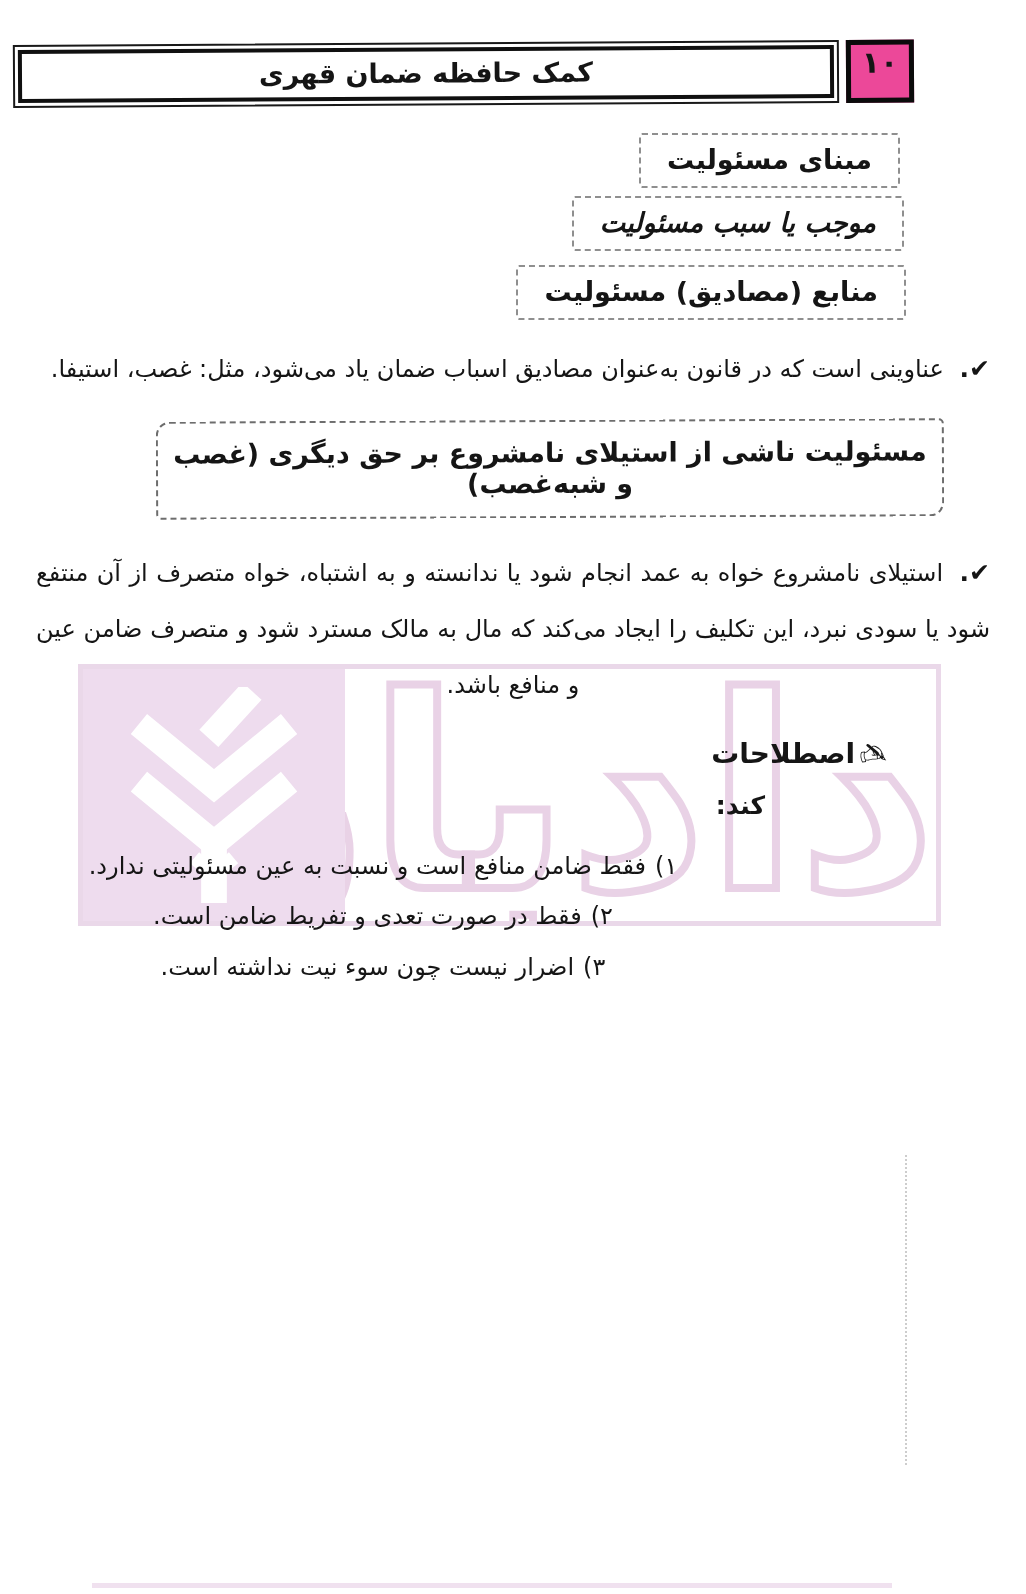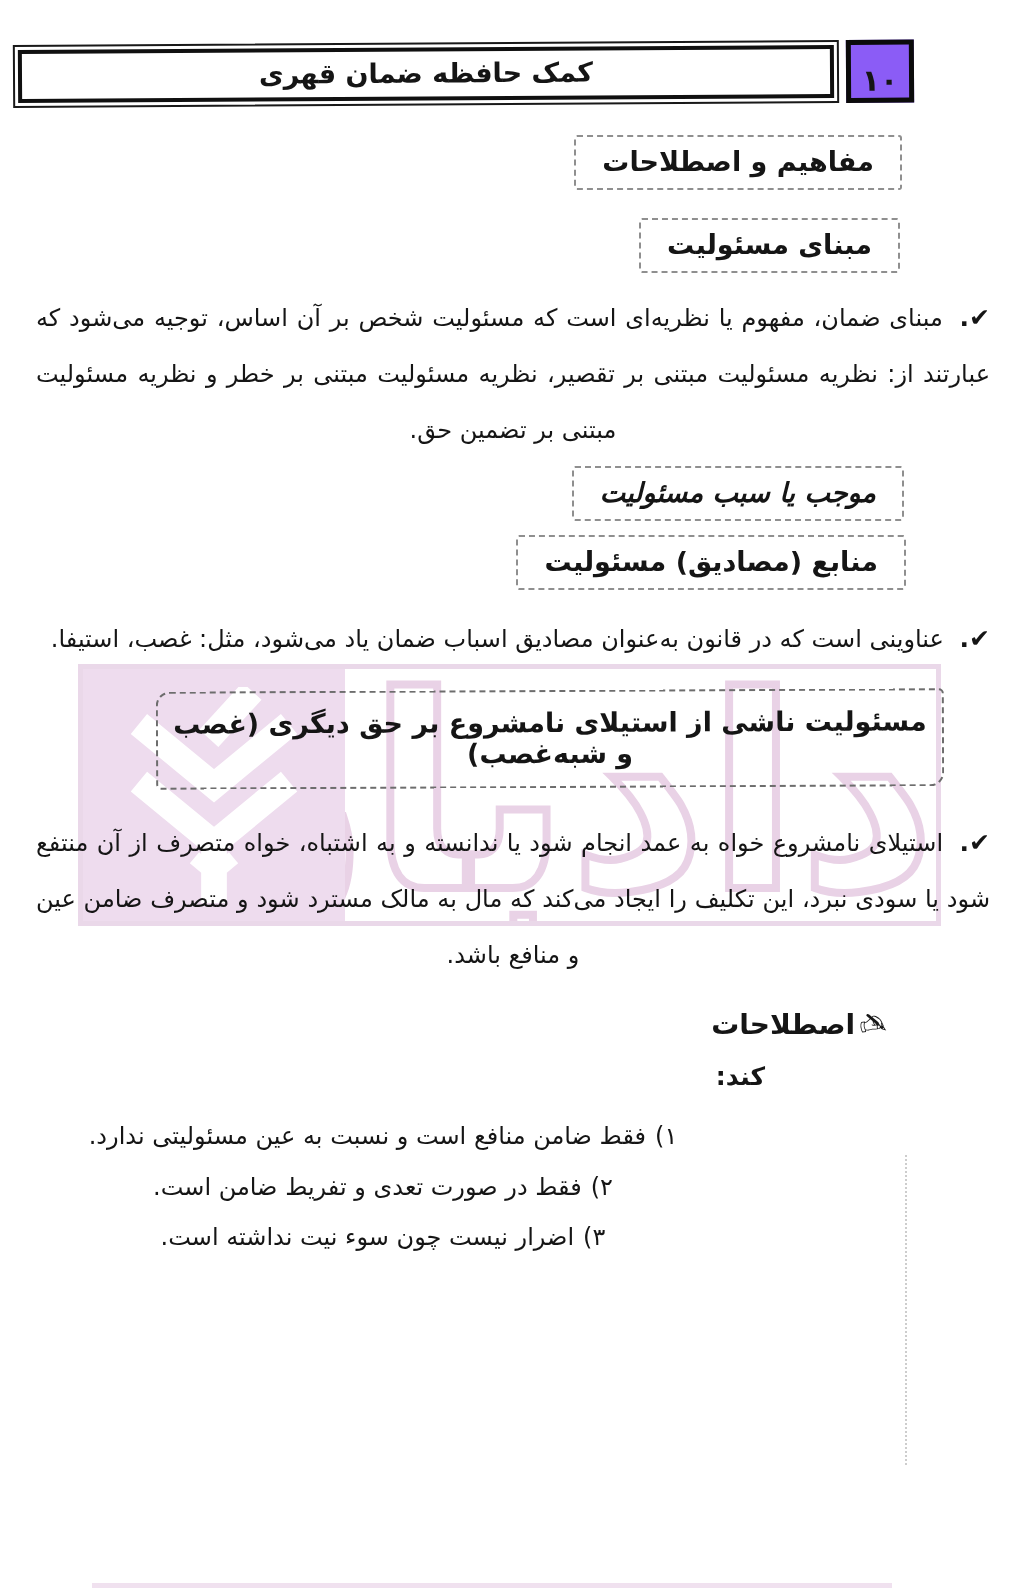--- a/index.html
+++ b/index.html
@@ -57,23 +57,23 @@
 
   .header-row {
     display:flex; flex-direction:row; align-items:stretch;
     margin-top:42px;
     transform:rotate(-0.35deg);
   }
   .hdr-num {
     margin-right:112px;
     width:58px;
     border:5px solid #0b0b0b;
-    display:flex; align-items:flex-end; justify-content:center;
+    display:flex; align-items:flex-start; justify-content:center;
     font-size:30px; font-weight:bold;
-    background:#8b5cf6;
+    background:#ec4899;
   }
   .hdr-title {
     margin-right:7px;
     width:826px;
     border:2px solid #191919;
     padding:3px;
     box-sizing:border-box;
     background:#ffffff;
   }
   .hdr-title-in {
@@ -171,28 +171,23 @@
 
     <div class="header-row">
       <div class="hdr-num">
         <span>۱۰</span>
       </div>
       <div class="hdr-title">
         <div class="hdr-title-in">کمک حافظه ضمان قهری</div>
       </div>
     </div>
 
-    <div class="chip" style="margin-top:30px; margin-right:124px;">مفاهیم و اصطلاحات</div>
 
     <div class="chip" style="margin-top:28px; margin-right:126px;">مبنای مسئولیت</div>
 
-    <div class="para center-last" style="margin-top:16px;">
-      <span class="check">✔.</span>
-      <span>مبنای ضمان، مفهوم یا نظریه‌ای است که مسئولیت شخص بر آن اساس، توجیه می‌شود که عبارتند از: نظریه مسئولیت مبتنی بر تقصیر، نظریه مسئولیت مبتنی بر خطر و نظریه مسئولیت مبتنی بر تضمین حق.</span>
-    </div>
 
     <div class="chip" style="margin-top:8px; margin-right:122px;font-style:italic;">موجب یا سبب مسئولیت</div>
 
 
     <div class="chip" style="margin-top:14px; margin-right:120px;">منابع (مصادیق) مسئولیت</div>
 
     <div class="para" style="margin-top:20px;">
       <span class="check">✔.</span>
       <span>عناوینی است که در قانون به‌عنوان مصادیق اسباب ضمان یاد می‌شود، مثل: غصب، استیفا.</span>
     </div>

